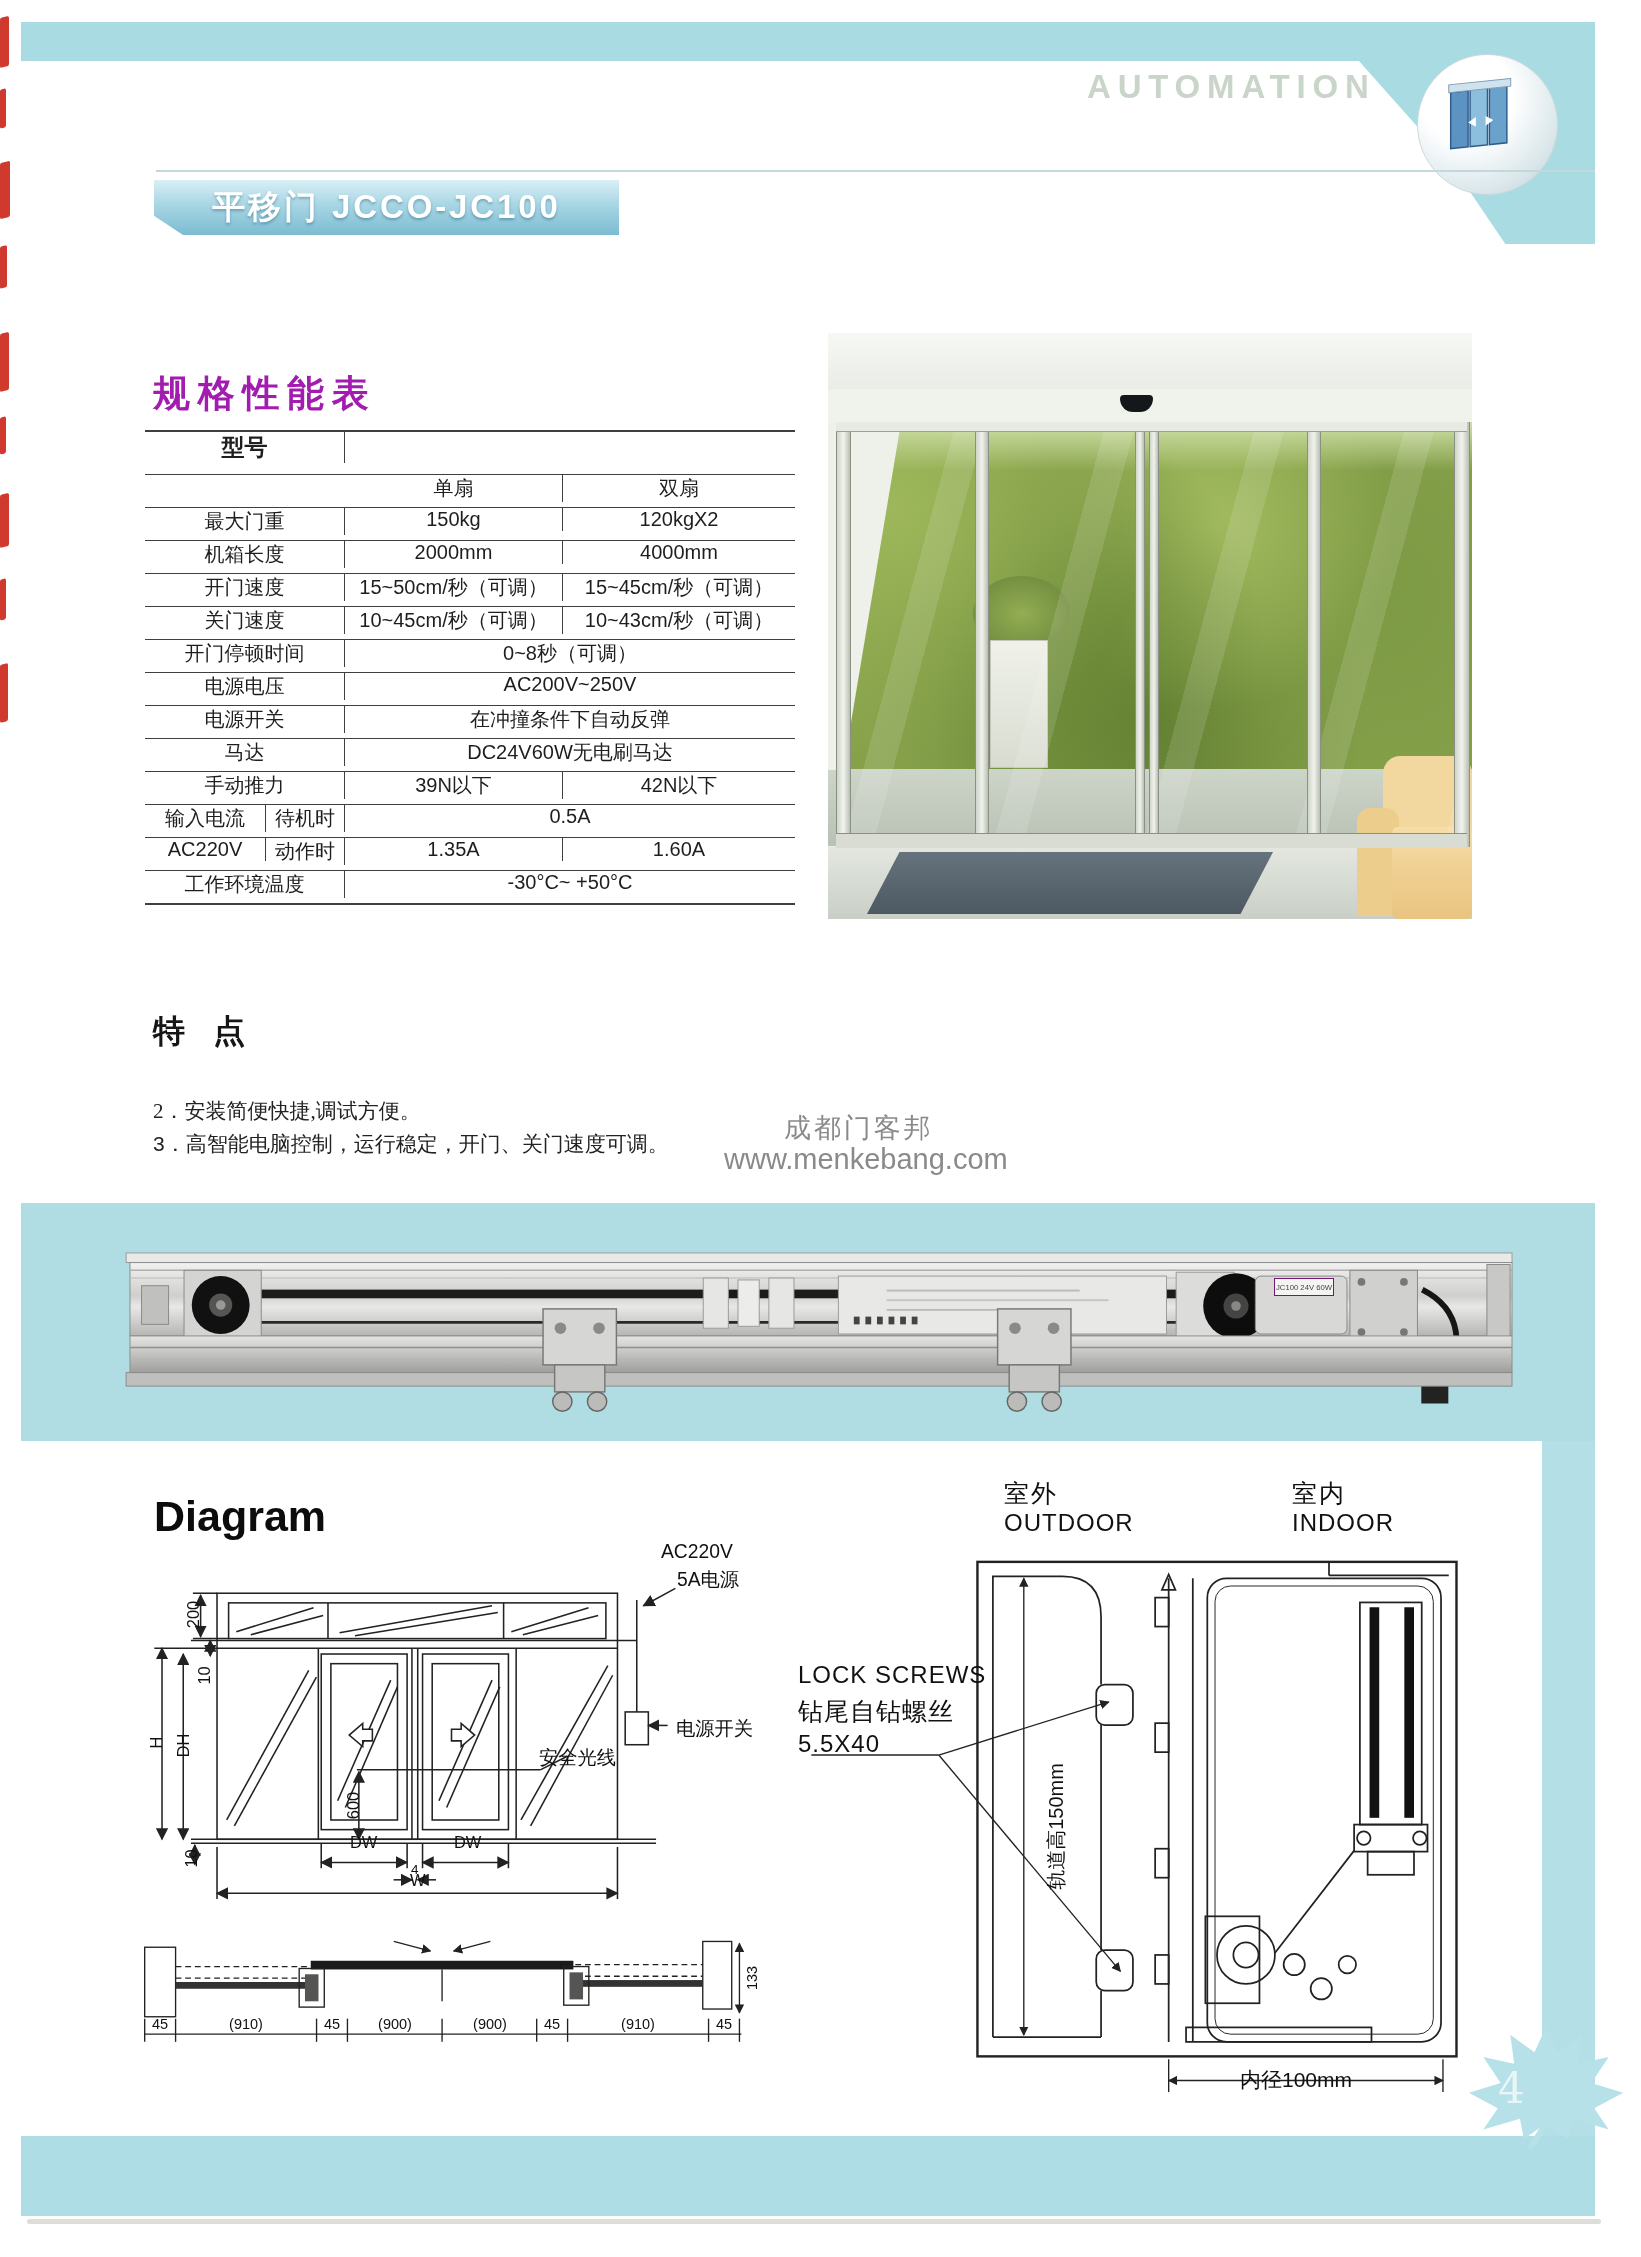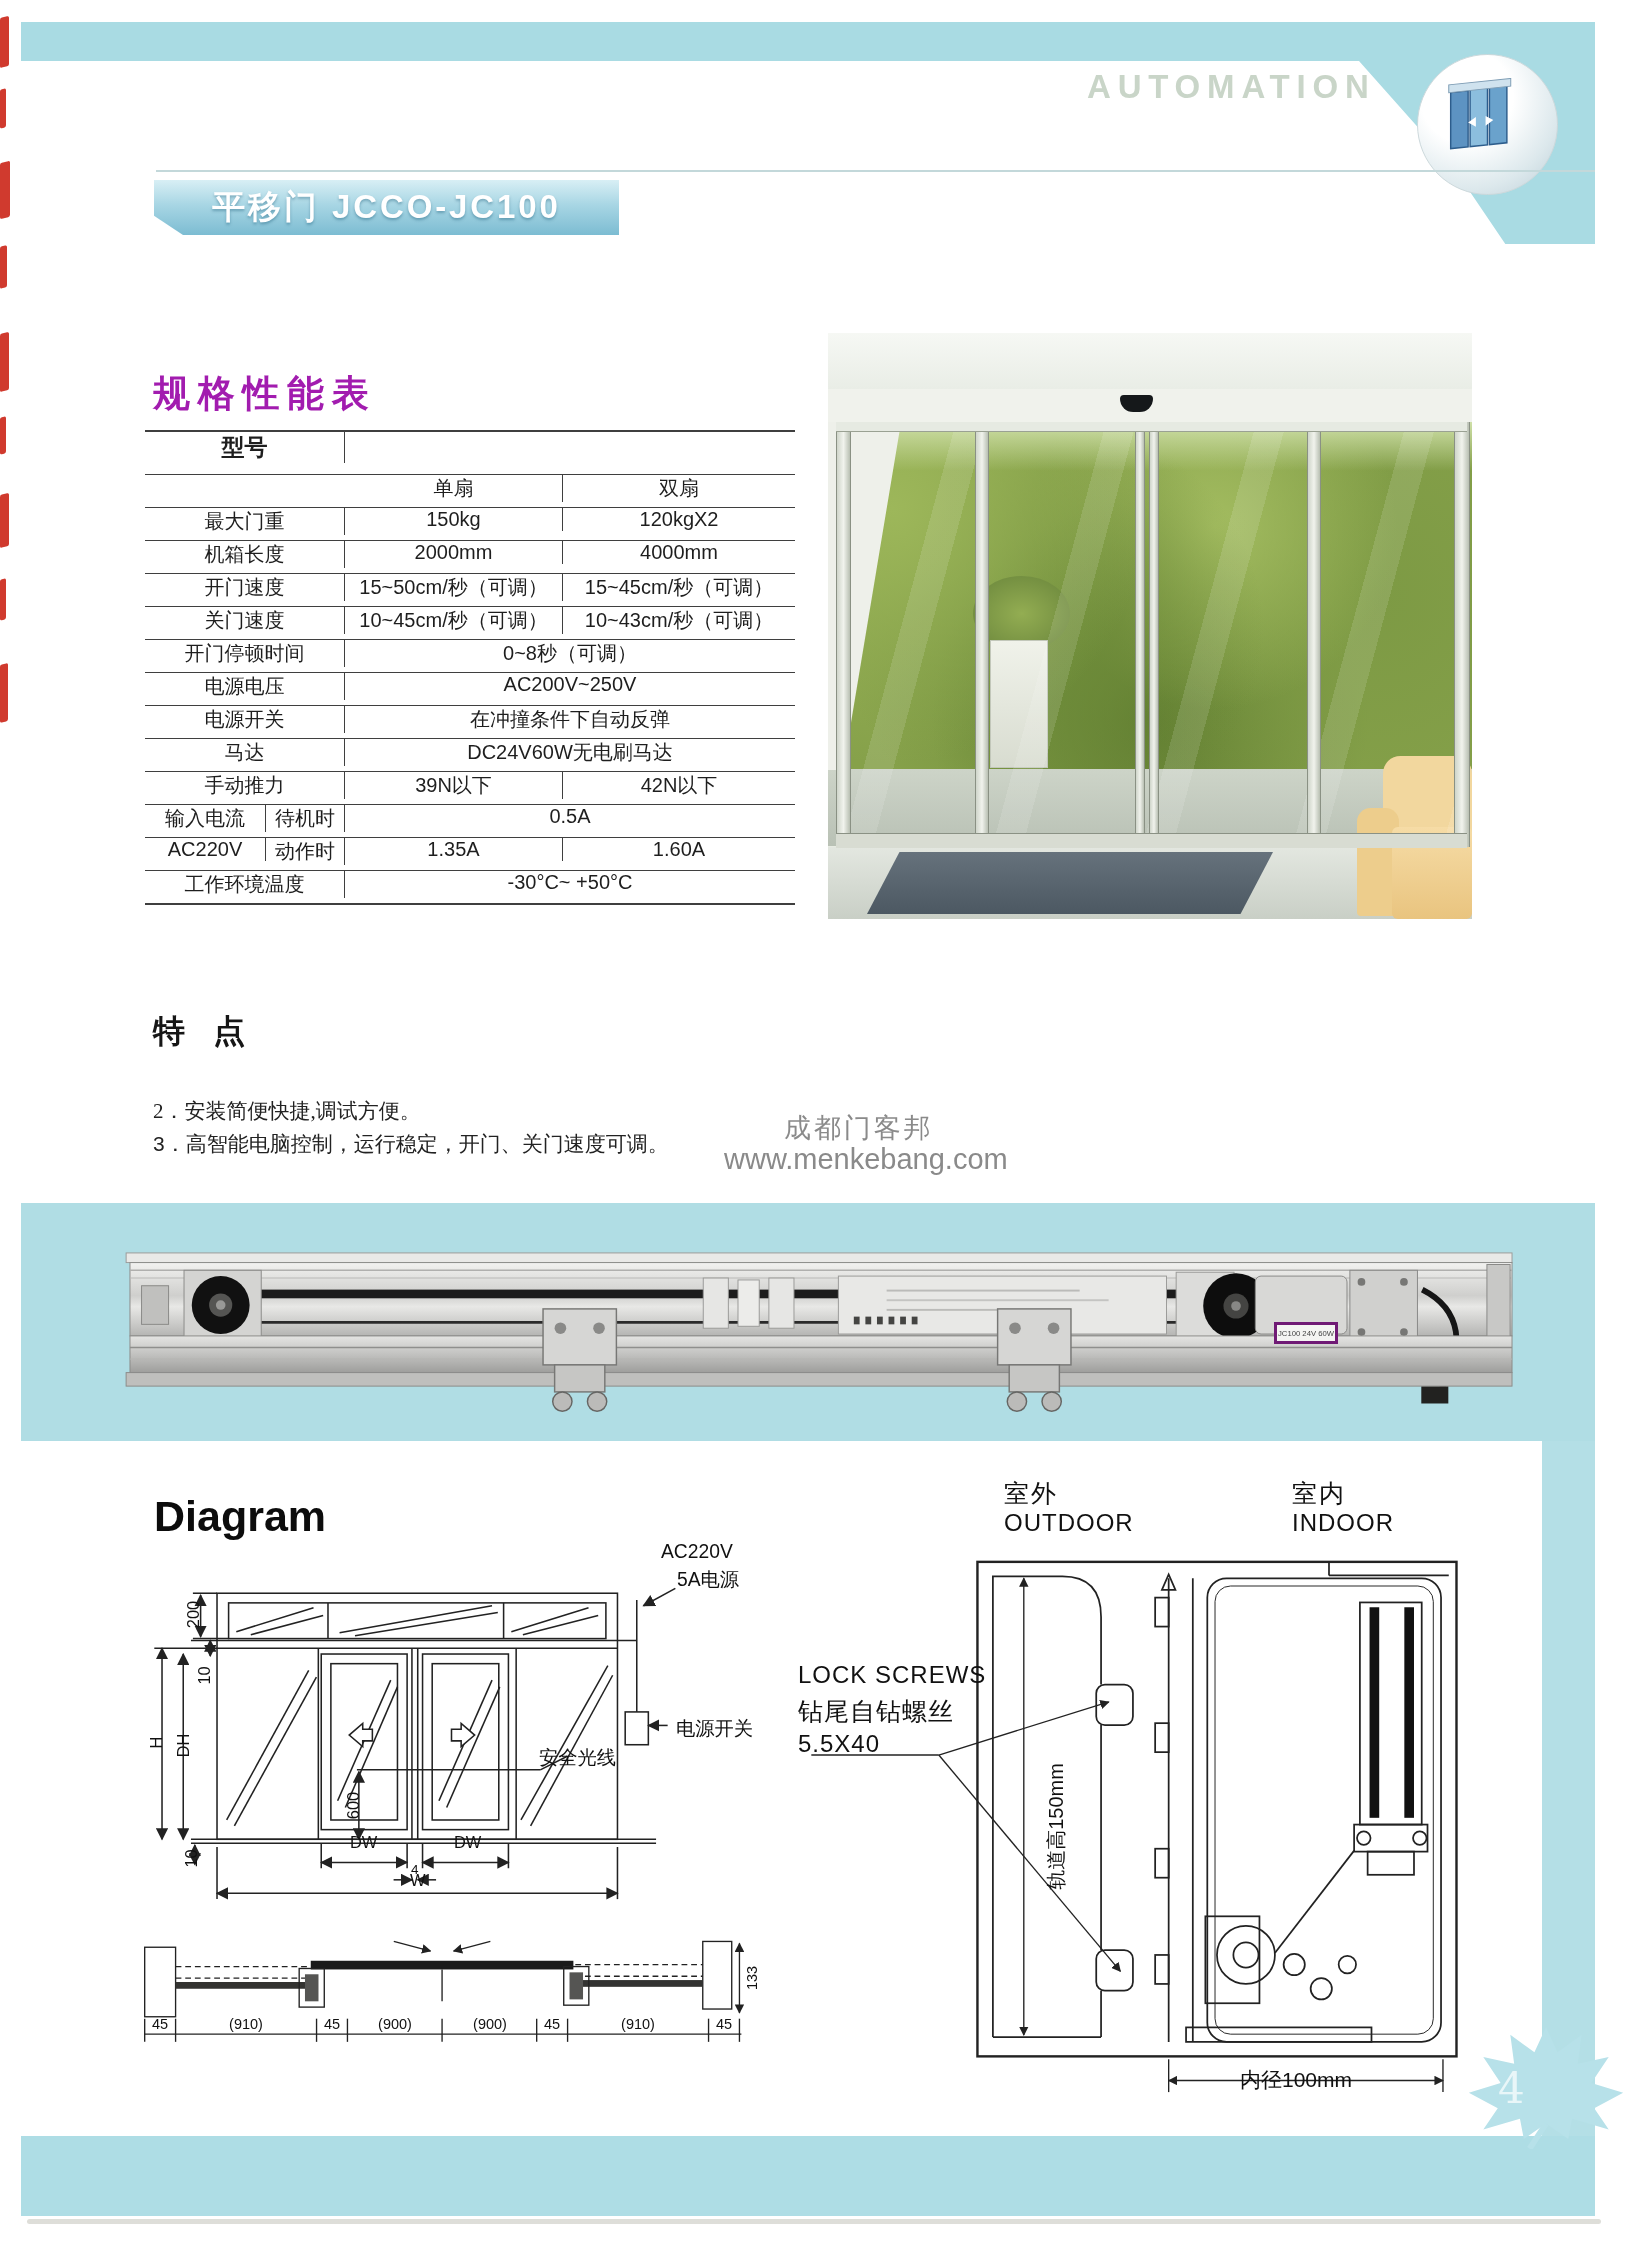--- a/index.html
+++ b/index.html
@@ -50,22 +50,22 @@
   .shadow-b{left:27px;top:2219px;width:1574px;height:4.8px;background:#d6d6d0;border-radius:2.9px;opacity:.8;}
   
   .diag-h{left:154px;top:1492px;font-size:43px;font-weight:600;color:#0c0c0c;}
   .dimlab{font-size:16.4px;color:#111;}
   .rot{transform:rotate(-90deg);transform-origin:center;}
   .note{font-size:19.3px;color:#111;}
   .cjk25{font-size:25px;color:#111;letter-spacing:1.9px;}
   .en25{font-size:24px;color:#111;letter-spacing:1px;}
   svg{display:block;}
   .leafnum{font-family:"DejaVu Serif", serif;font-size:42px;color:#e9f6f8;}
-  .motor-label{font-size:7.7px;color:#444;background:#f4f4f2;border:3px solid #701a75;
-               display:flex;align-items:center;justify-content:center;white-space:nowrap;margin-top:44px;}
+  .motor-label{font-size:7.7px;color:#444;background:#f4f4f2;border:1px solid #701a75;
+               display:flex;align-items:center;justify-content:center;white-space:nowrap;}
 </style>
 </head>
 <body>
 
 <div id="page">
 
   <div>
     <div class="abs rmark" style="top:17.4px;height:50px;width:8.7px;"></div>
     <div class="abs rmark" style="top:89px;height:39px;width:5.8px;"></div>
     <div class="abs rmark" style="top:162px;height:56px;width:9.7px;"></div>

